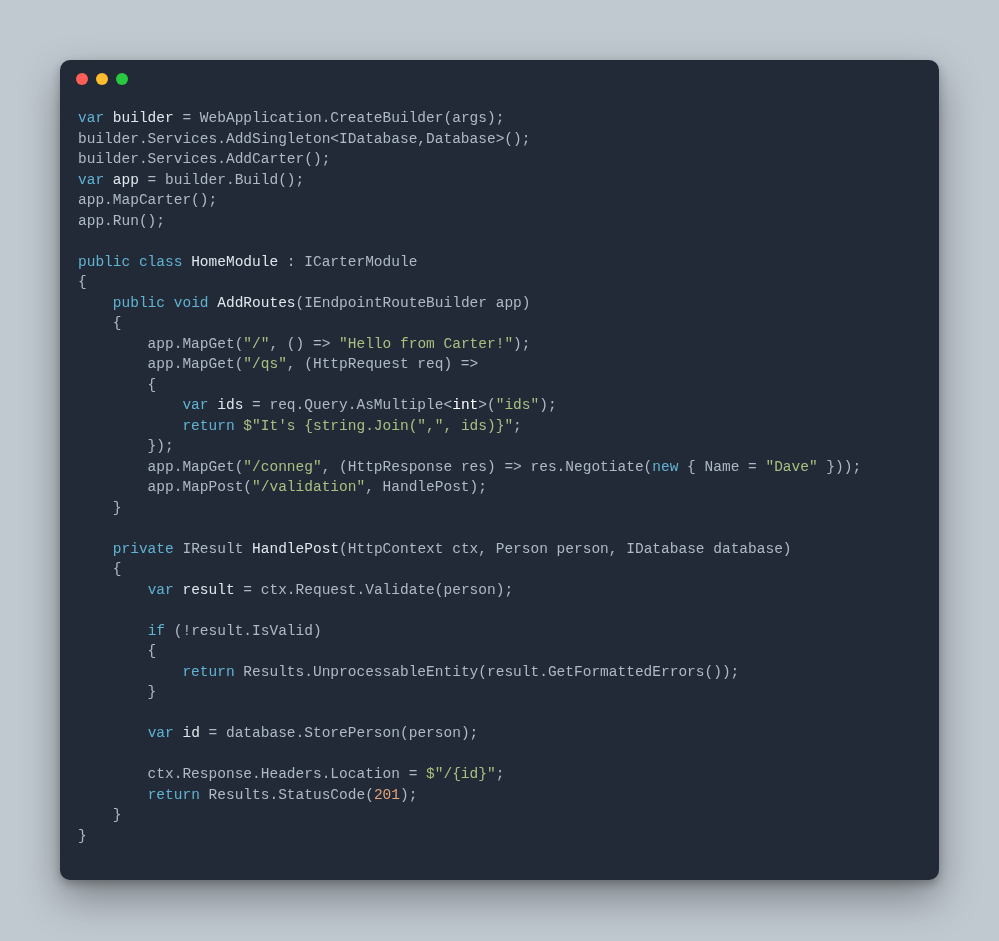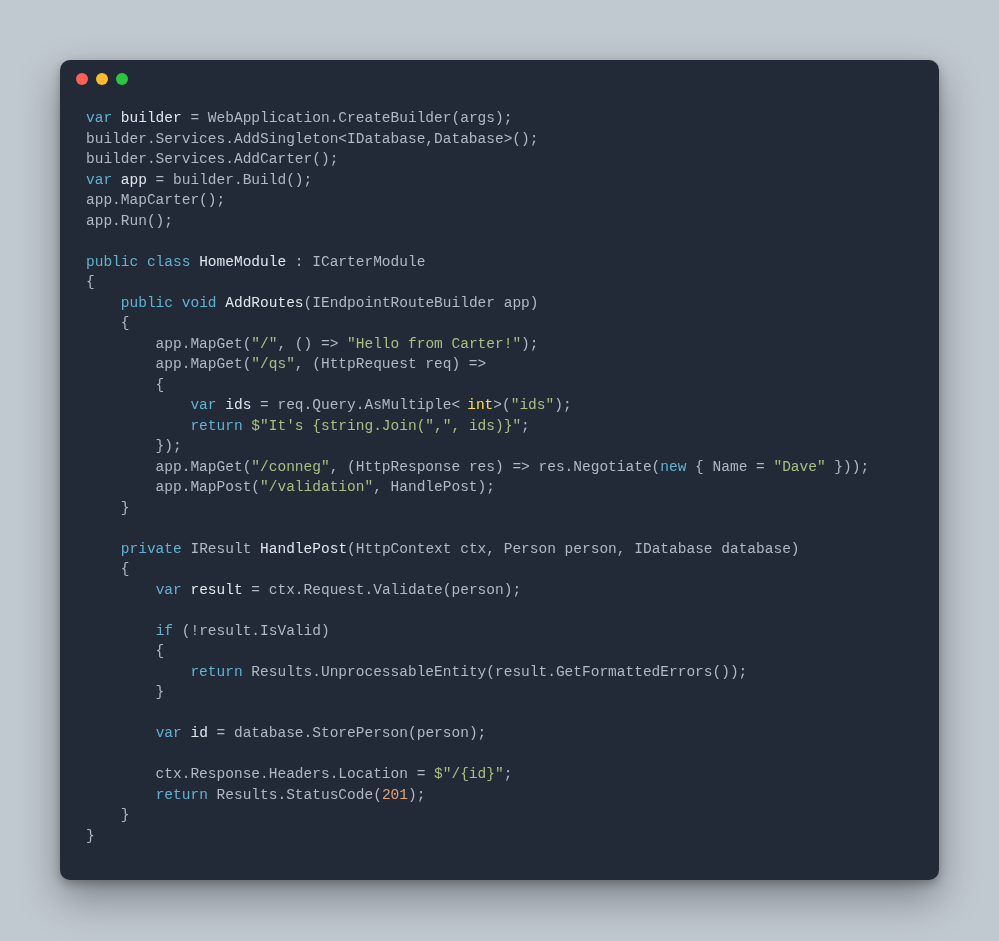--- a/index.html
+++ b/index.html
@@ -41,29 +41,29 @@
   .dot {
     width: 12px;
     height: 12px;
     border-radius: 50%;
   }
   .red    { background: #ff5f57; }
   .yellow { background: #febc2e; }
   .green  { background: #28c840; }
 
   .code {
-    padding: 10px 22px 10px 26px;
+    padding: 10px 22px 10px 18px;
     font-size: 14.5px;
     line-height: 20.5px;
     white-space: pre;
   }
   .code .line { display: block; min-height: 20.5px; }
 
   .c-kw   { color: #5fb3d3; }  
-  .c-ty   { color: #fde047; margin-left: 7px; }  
+  .c-ty   { color: #ffffff; }  
   .c-plain{ color: #aeb9c6; }  
   .c-id   { color: #dfe7ee; }  
   .c-num  { color: #e2a578; text-align: center; }  
   .c-str  { color: #a7c080; }
 </style>
 </head>
 <body>
 
 <div class="stage">
   <div class="window">

